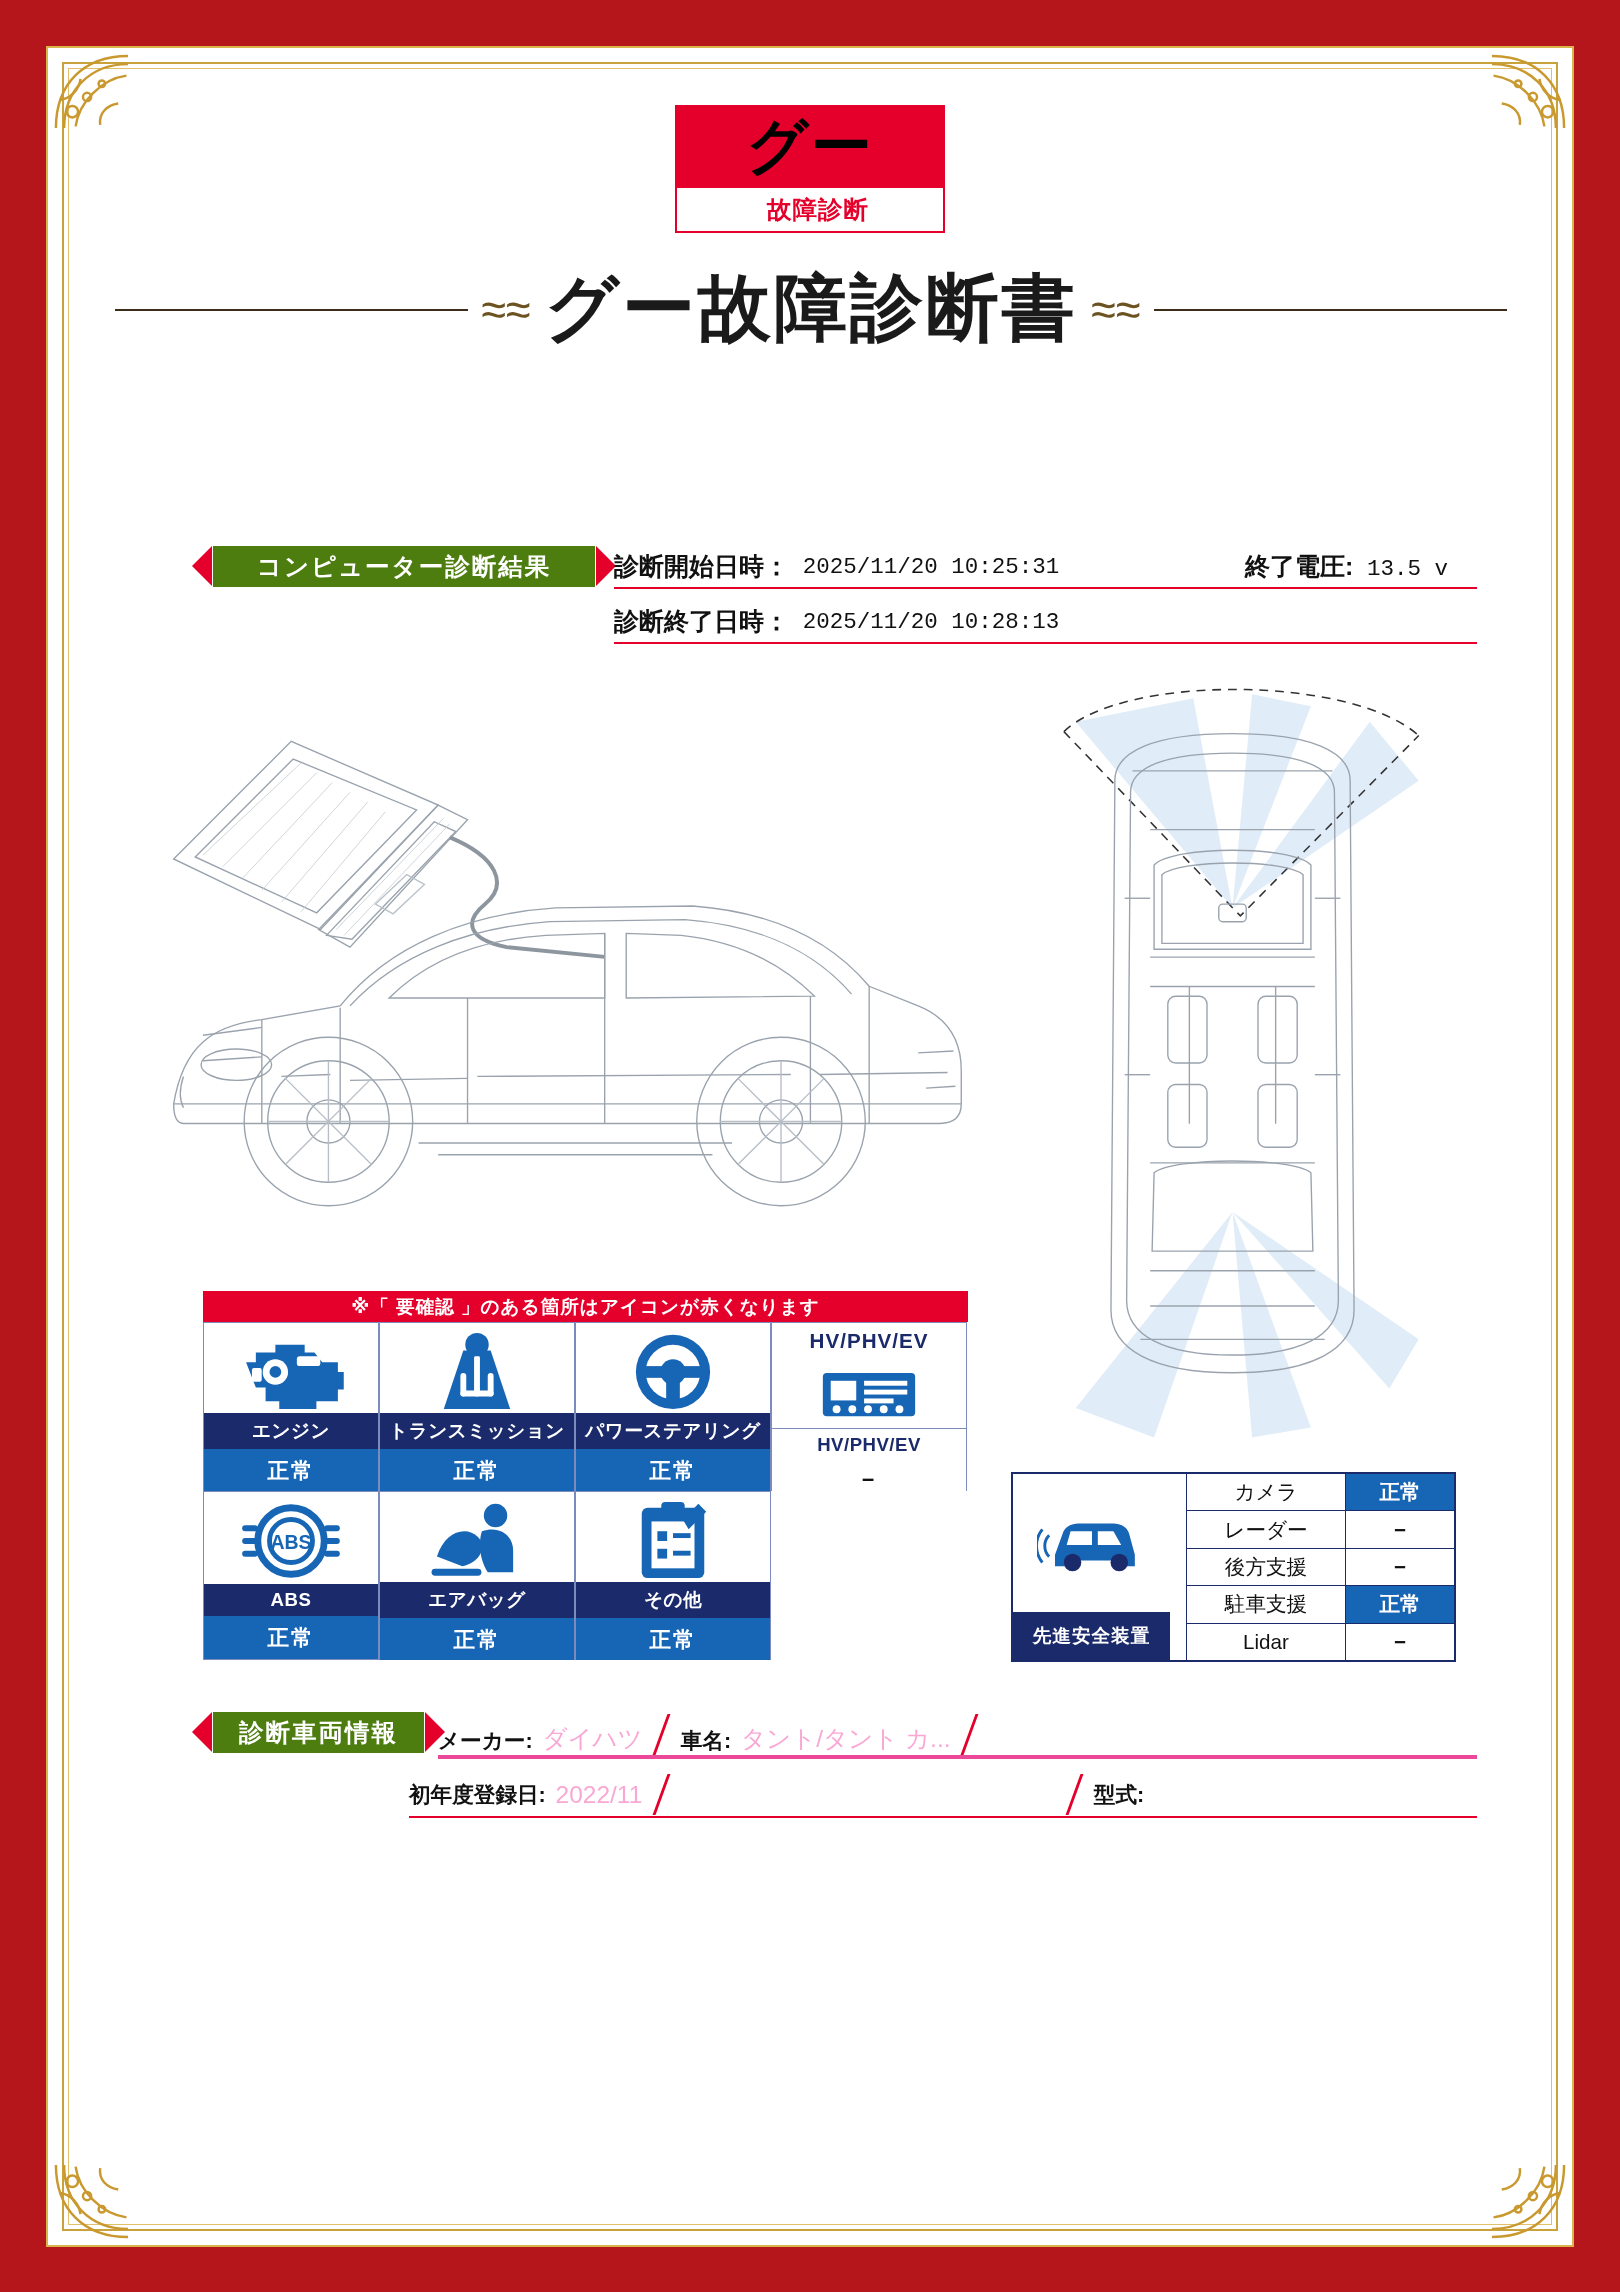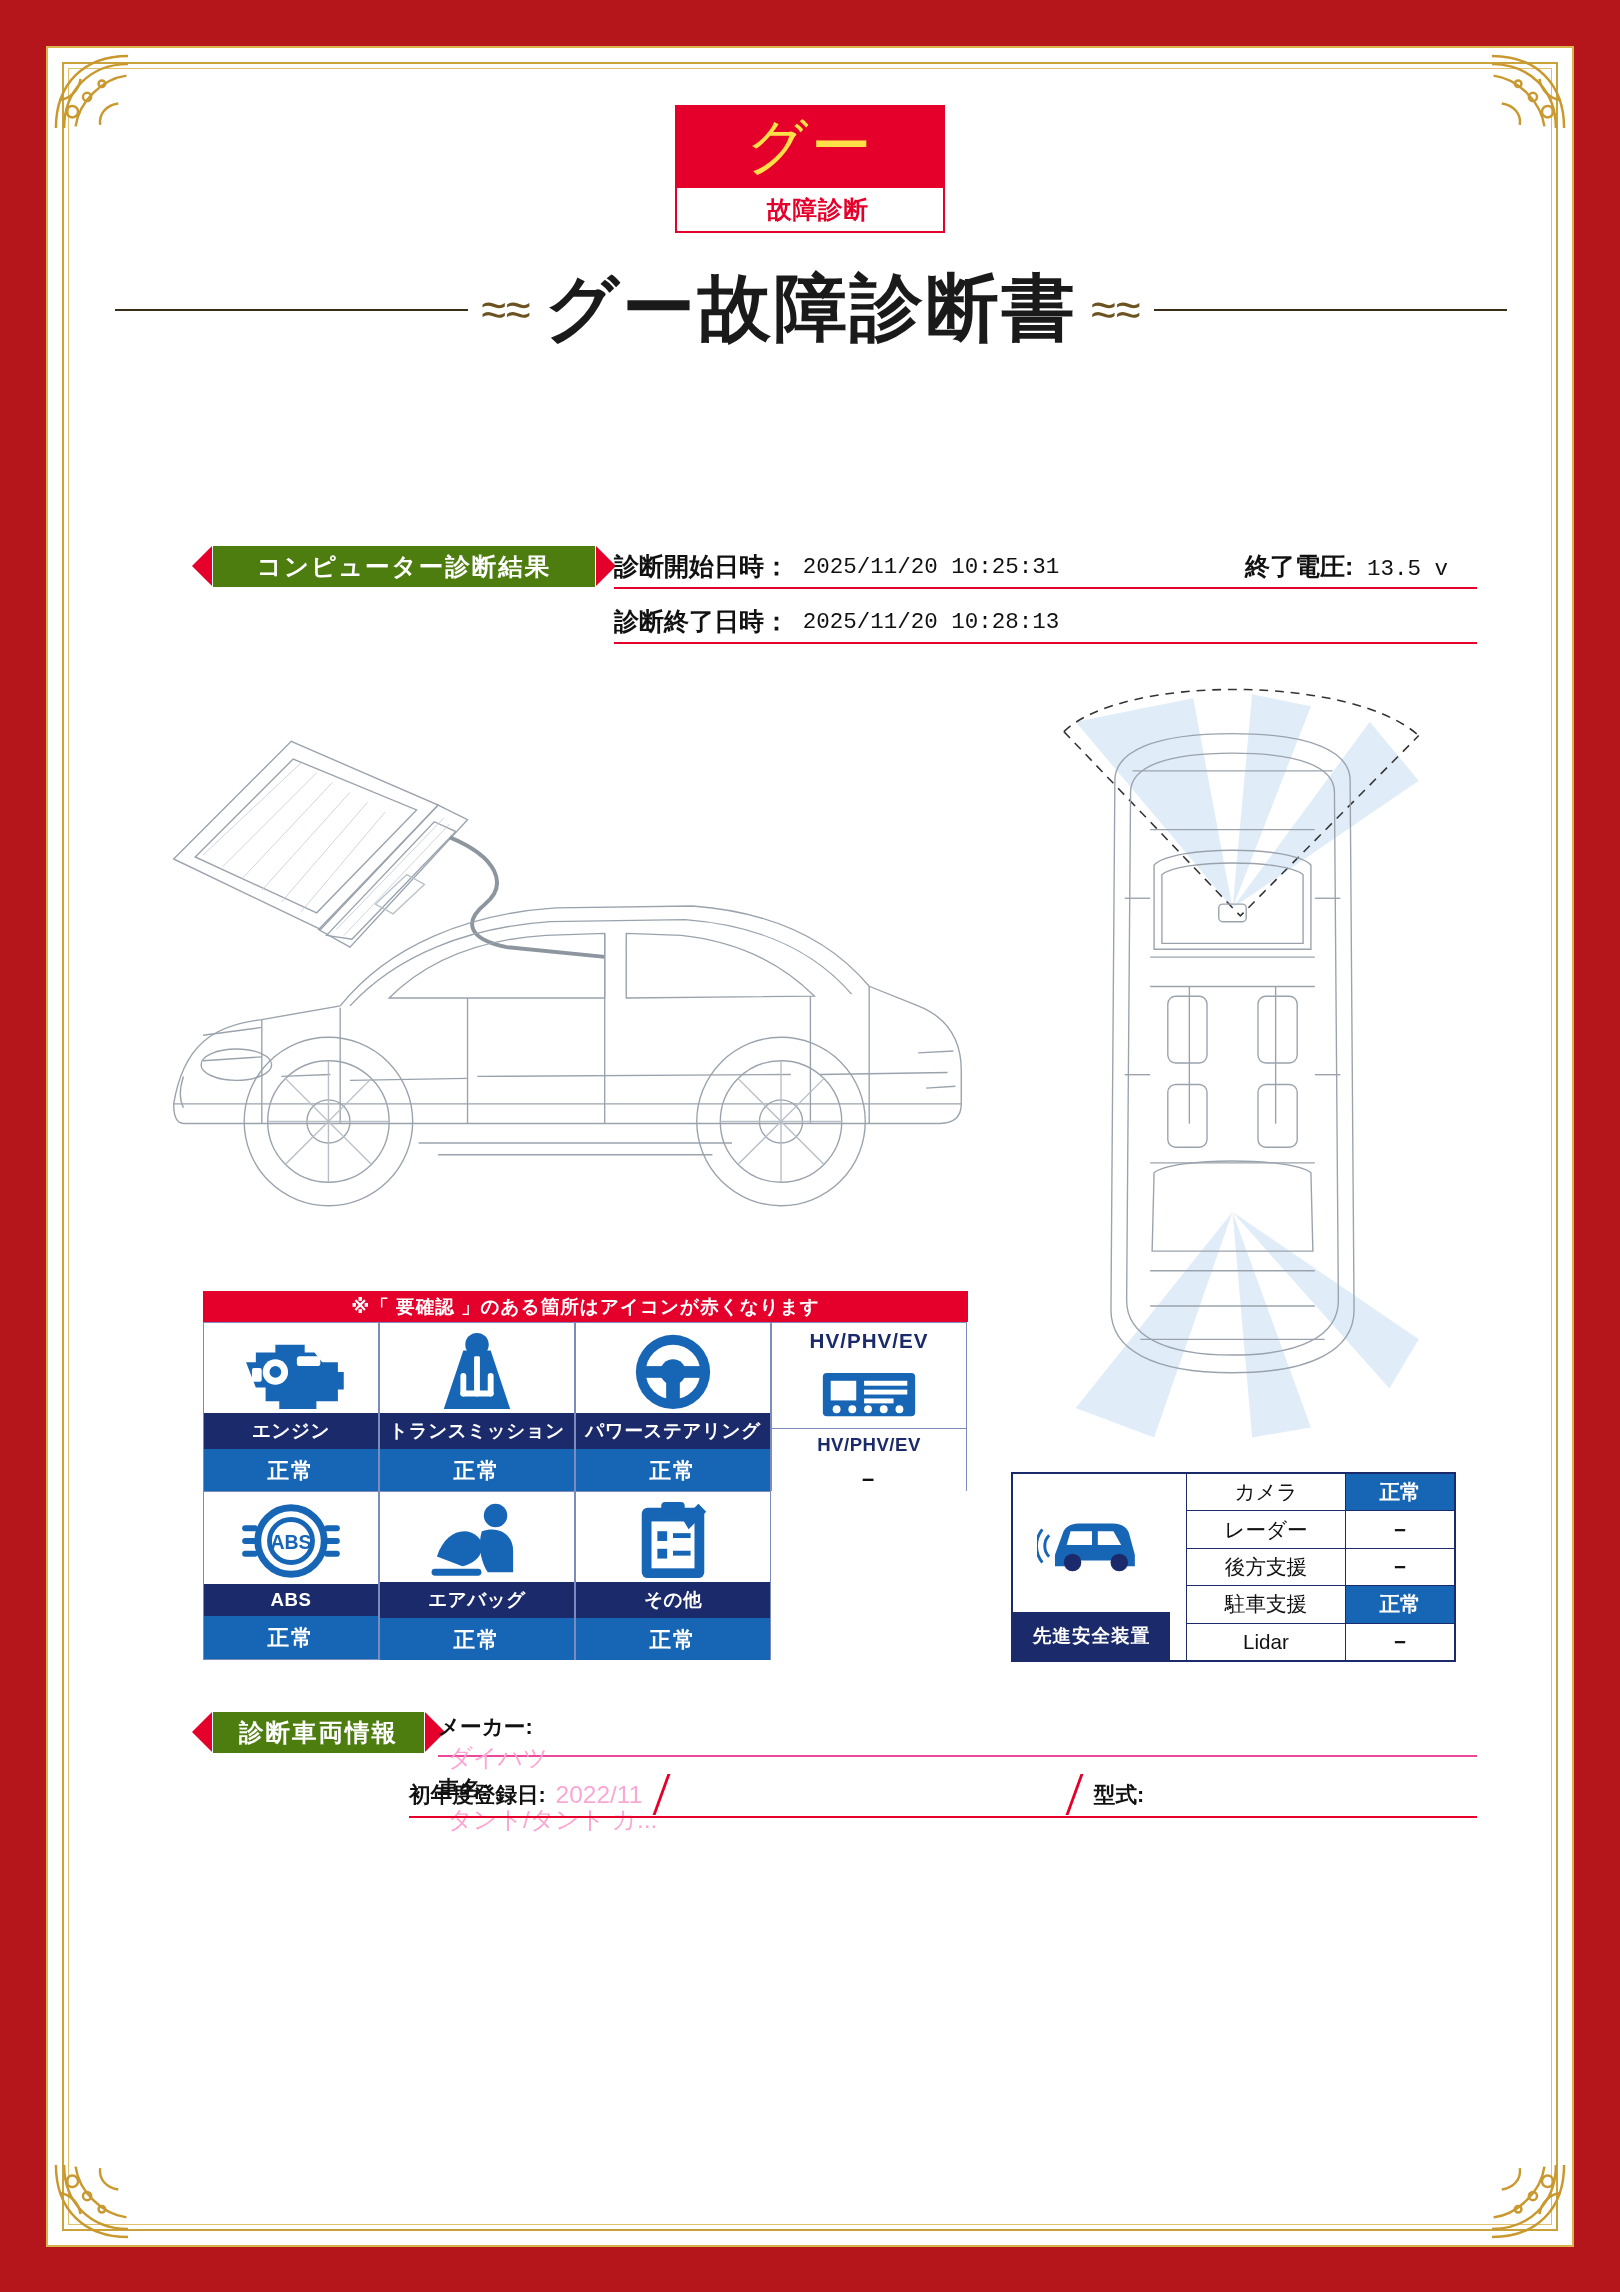--- a/index.html
+++ b/index.html
@@ -44,21 +44,21 @@
 
   
   .logo{
     position:absolute;left:50%;transform:translateX(-50%);
     top:59px;width:270px;
   }
   .logo-top{
     background:#e4002b;height:83px;display:flex;align-items:center;justify-content:center;
   }
   .logo-top span{
-    color:#fde047;font-size:61px;font-weight:normal;letter-spacing:2px;
+    color:#000000;font-size:61px;font-weight:bold;letter-spacing:2px;
     font-family:"DejaVu Sans","Liberation Sans",sans-serif;
   }
   .logo-bot{
     background:#fff;border:2.9px solid #e4002b;border-top:none;height:43px;
     display:flex;align-items:center;justify-content:center;padding-left:16px;
   }
   .logo-bot span{color:#e4002b;font-size:24.5px;font-weight:bold;letter-spacing:1px;}
 
   
   .title-wrap{
@@ -172,21 +172,21 @@
     width:108px;display:flex;align-items:center;justify-content:center;
     font-size:20.6px;color:#111;font-weight:bold;
   }
   .adas-v.ok{background:#1765b5;color:#fff;}
 
   
   .sec-veh{position:absolute;top:1666px;left:0;width:1528px;height:127px;}
   .sec-veh .ribbon{left:167px;top:0;width:211px;}
   .veh-line1{
     position:absolute;left:392px;top:0;width:1039px;height:43px;
-    border-bottom:2px solid #ec4899;display:flex;align-items:flex-start;flex-direction:column;
+    border-bottom:4px solid #ec4899;display:flex;align-items:flex-end;
   }
   .veh-line2{
     position:absolute;left:363px;top:61px;width:1068px;height:43px;
     border-bottom:2px solid #e4002b;display:flex;align-items:center;
   }
   .veh-lbl{font-size:21.6px;color:#111;font-weight:bold;}
   .veh-val{font-size:24.5px;color:#f9a8d4;margin-left:9.8px;}
   .slash{
     width:2.9px;height:41px;background:#e4002b;transform:skewX(-20deg);margin:0 17.6px;
   }

